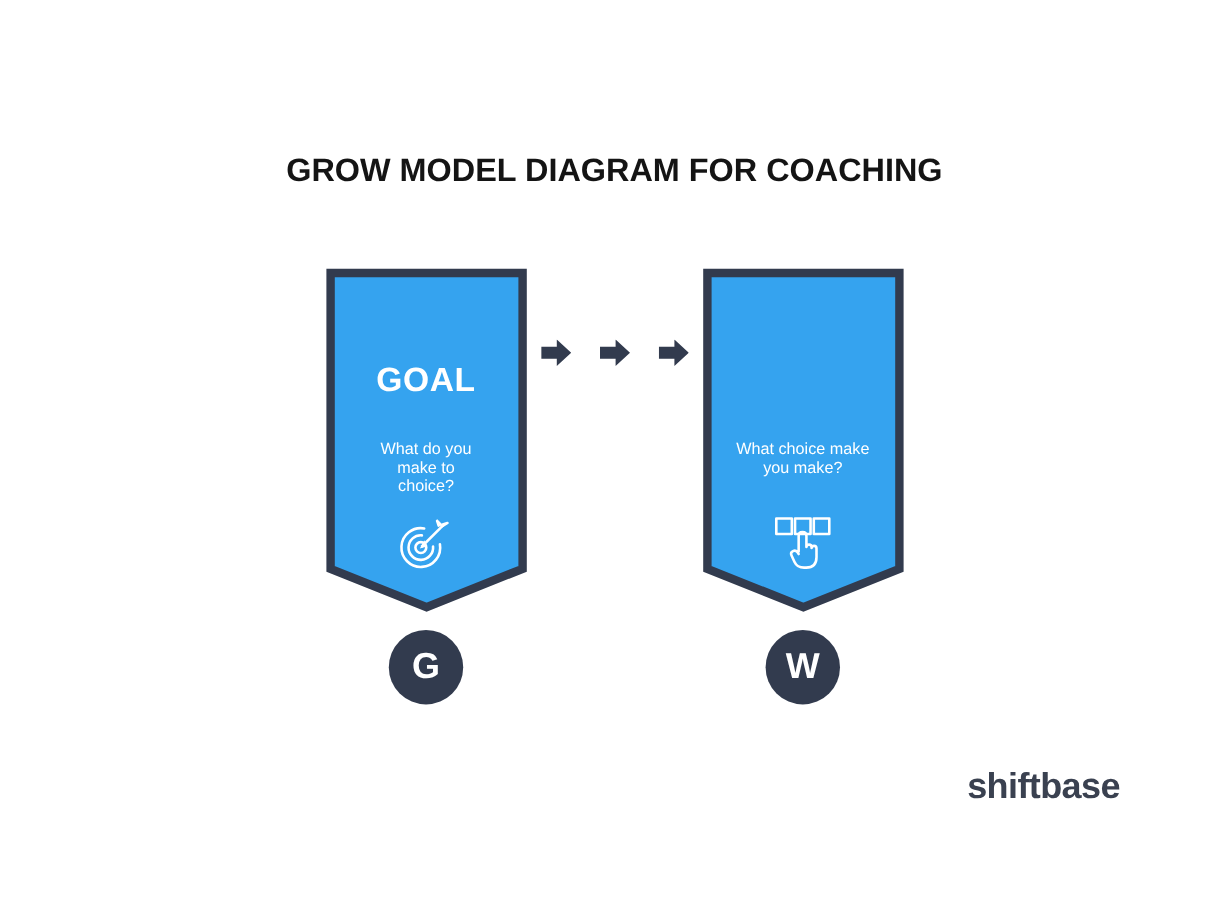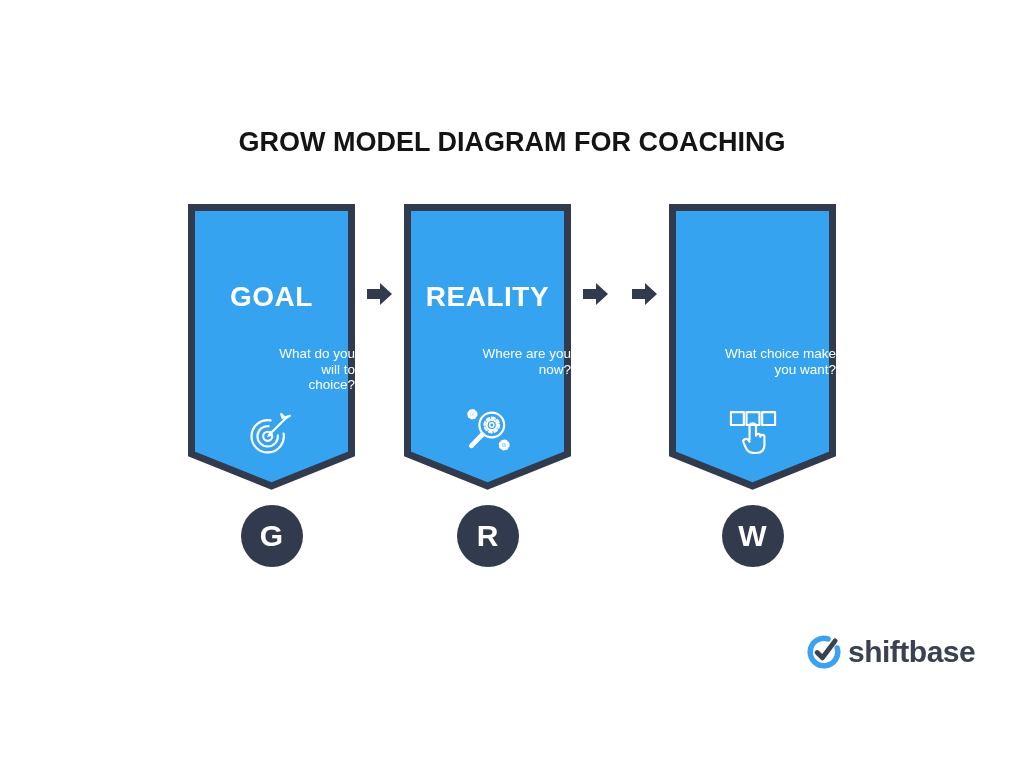--- a/index.html
+++ b/index.html
@@ -17,48 +17,48 @@
   }
   .page-title{
     position:absolute;top:127px;left:0;width:100%;
     text-align:center;font-size:27px;font-weight:700;letter-spacing:0px;
     color:var(--title-color);
   }
   .stages-row{
     position:absolute;top:204px;left:0;width:100%;
     display:flex;justify-content:center;align-items:flex-start;
   }
-  .stage{display:flex;flex-direction:column;align-items:center;width:167px;}
+  .stage{display:flex;flex-direction:column;align-items:center;width:167px;margin-top:20px;}
   .banner{position:relative;width:167px;height:286px;}
   .banner-shape{position:absolute;top:0;left:0;width:167px;height:286px;overflow:visible;}
   .banner-shape polygon{fill:var(--blue);stroke:var(--dark);stroke-width:7;stroke-linejoin:miter;}
   .banner-content{position:absolute;top:0;left:0;width:100%;height:100%;}
   .stage-label{
     position:absolute;top:76px;left:0;width:100%;text-align:center;
     color:#fff;font-size:28px;font-weight:700;letter-spacing:.5px;line-height:34px;
   }
   .stage-question{
-    position:absolute;top:142px;left:0;width:100%;text-align:right;
+    position:absolute;top:142px;left:0;width:100%;text-align:center;
     color:#fff;font-size:13.5px;line-height:15.5px;font-weight:400;
   }
   .stage-question div{white-space:nowrap;}
   .stage-icon{
     position:absolute;top:200px;left:50%;transform:translateX(-50%);
     width:56px;height:56px;
   }
   .flow-arrow{width:25px;height:22px;margin:79px 12px 0 12px;flex:none;}
   .flow-arrow polygon{fill:var(--dark);}
   .letter-circle{
     margin-top:15px;width:62px;height:62px;border-radius:50%;
     background:var(--dark);color:#fff;font-size:30px;font-weight:700;
     display:flex;align-items:center;justify-content:center;
   }
   .logo{
     position:absolute;left:806px;top:633px;height:38px;
-    display:flex;align-items:center;gap:6px;
+    display:flex;align-items:center;gap:6px;flex-direction:column;
   }
   .logo-icon{width:36px;height:36px;}
   .logo-text{
     color:var(--logo-text);font-size:30px;font-weight:700;letter-spacing:-.5px;
   }
   .icon-defs{position:absolute;width:0;height:0;overflow:hidden;}
   .white-line{stroke:#fff;fill:none;stroke-width:2;stroke-linecap:round;stroke-linejoin:round;}
 </style>
 </head>
 <body>
@@ -128,72 +128,54 @@
   <div class="stages-row">
   <div class="stage">
     <div class="banner">
       <svg class="banner-shape" viewBox="0 0 167 286">
         <polygon points="3.5,3.5 163.5,3.5 163.5,250 83.5,282 3.5,250"></polygon>
       </svg>
       <div class="banner-content">
         <div class="stage-label">GOAL</div>
         <div class="stage-question">
               <div>What do you</div>
-              <div>will to</div>
+              <div>make to</div>
               <div>choice?</div>
             </div>
         <svg class="stage-icon">
               <use href="#icon-target-dart"></use>
             </svg>
       </div>
     </div>
     <div class="letter-circle">G</div>
   </div>
 
   <svg class="flow-arrow" viewBox="0 0 25 22">
     <polygon points="0,6 13,6 13,0 25,11 13,22 13,16 0,16"></polygon>
   </svg>
 
-  <div class="stage">
-    <div class="banner">
-      <svg class="banner-shape" viewBox="0 0 167 286">
-        <polygon points="3.5,3.5 163.5,3.5 163.5,250 83.5,282 3.5,250"></polygon>
-      </svg>
-      <div class="banner-content">
-        <div class="stage-label">REALITY</div>
-        <div class="stage-question">
-              <div>Where are you</div>
-              <div>now?</div>
-            </div>
-        <svg class="stage-icon">
-              <use href="#icon-magnifier-gears"></use>
-            </svg>
-      </div>
-    </div>
-    <div class="letter-circle">R</div>
-  </div>
 
   <svg class="flow-arrow" viewBox="0 0 25 22">
     <polygon points="0,6 13,6 13,0 25,11 13,22 13,16 0,16"></polygon>
   </svg>
 
 
   <svg class="flow-arrow" viewBox="0 0 25 22">
     <polygon points="0,6 13,6 13,0 25,11 13,22 13,16 0,16"></polygon>
   </svg>
 
   <div class="stage">
     <div class="banner">
       <svg class="banner-shape" viewBox="0 0 167 286">
         <polygon points="3.5,3.5 163.5,3.5 163.5,250 83.5,282 3.5,250"></polygon>
       </svg>
       <div class="banner-content">
         <div class="stage-question">
               <div>What choice make</div>
-              <div>you want?</div>
+              <div>you make?</div>
             </div>
         <svg class="stage-icon">
               <use href="#icon-click-choice"></use>
             </svg>
       </div>
     </div>
     <div class="letter-circle">W</div>
   </div>
 </div>
 

